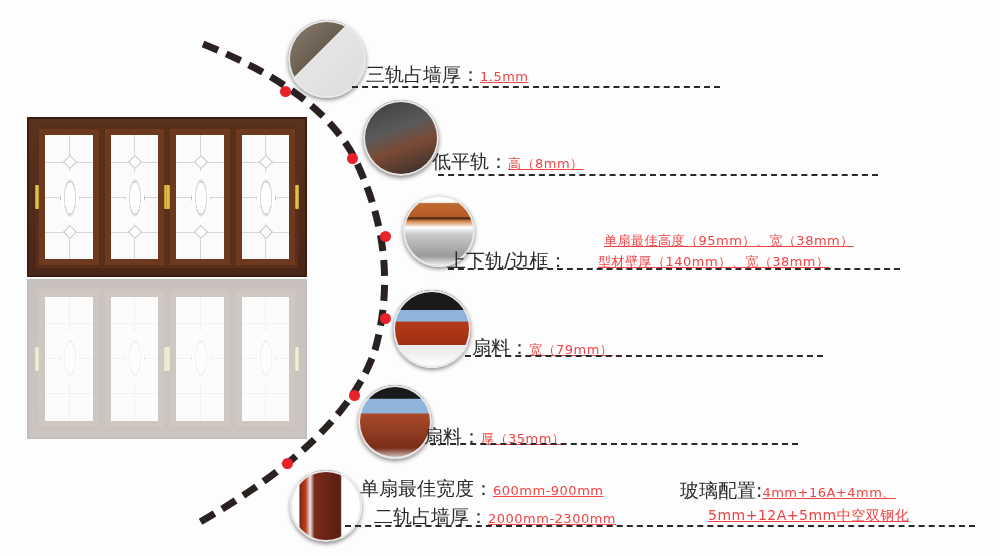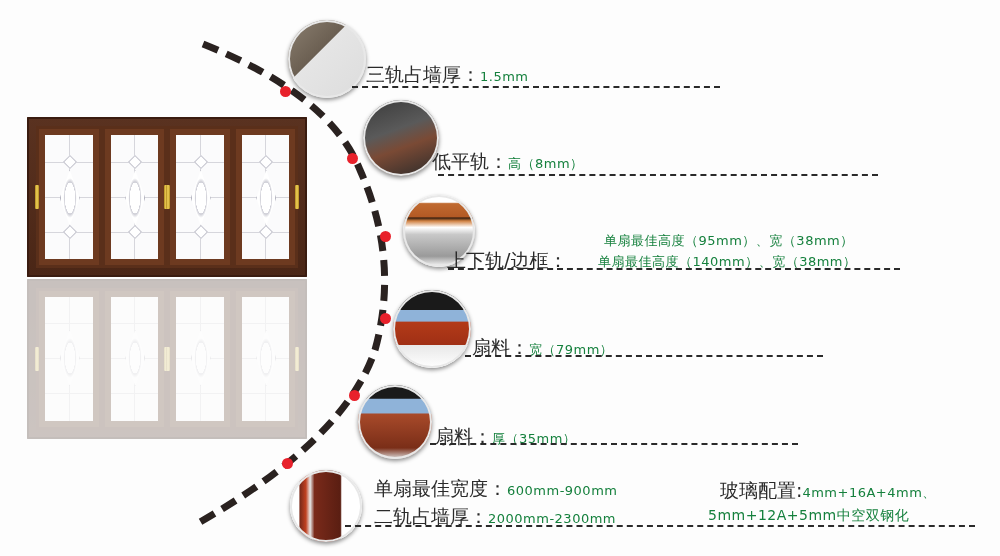--- a/index.html
+++ b/index.html
@@ -58,21 +58,21 @@
   .reflection {
     left: 27px; top: 279px; width: 280px; height: 160px;
     opacity: 0.28;
     transform: scaleY(-1);
     filter: grayscale(30%);
   }
 
   
   .spec { position: absolute; white-space: nowrap; }
   .spec .label { font-size: 19px; color: #2a2a2a; }
-  .spec .value { font-size: 13px; color: #15803d; letter-spacing: 0.5px; }
+  .spec .value { font-size: 13px; color: #ef4444; letter-spacing: 0.5px; text-decoration: underline; }
   .dash {
     position: absolute; height: 0;
     border-top: 2px dashed #2a2a2a;
   }
 
   
   .thumb {
     position: absolute; border-radius: 50%;
     box-shadow: 0 2px 4px rgba(0,0,0,0.45), inset 0 0 0 2px #e8e8e8;
     overflow: hidden;
@@ -225,40 +225,40 @@
 </div>
 <div class="dash" style="left:438px; top:174px; width:440px"></div>
 
 <div class="spec" style="left:447px; top:248px">
   <span class="label">上下轨/边框：</span>
 </div>
 <div class="spec" style="left:604px; top:230px">
   <span class="value">单扇最佳高度（95mm）、宽（38mm）</span>
 </div>
 <div class="spec" style="left:598px; top:251px">
-  <span class="value">单扇最佳高度（140mm）、宽（38mm）</span>
+  <span class="value">型材壁厚（140mm）、宽（38mm）</span>
 </div>
 <div class="dash" style="left:448px; top:268px; width:452px"></div>
 
 <div class="spec" style="left:472px; top:335px">
   <span class="label">扇料：</span><span class="value">宽（79mm）</span>
 </div>
 <div class="dash" style="left:465px; top:355px; width:358px"></div>
 
-<div class="spec" style="left:435px; top:424px">
+<div class="spec" style="left:424px; top:424px">
   <span class="label">扇料：</span><span class="value">厚（35mm）</span>
 </div>
 <div class="dash" style="left:430px; top:443px; width:368px"></div>
 
-<div class="spec" style="left:374px; top:476px">
+<div class="spec" style="left:360px; top:476px">
   <span class="label">单扇最佳宽度：</span><span class="value">600mm-900mm</span>
 </div>
 <div class="spec" style="left:374px; top:504px">
   <span class="label">二轨占墙厚：</span><span class="value">2000mm-2300mm</span>
 </div>
 
-<div class="spec" style="left:720px; top:478px">
+<div class="spec" style="left:680px; top:478px">
   <span class="label">玻璃配置:</span><span class="value">4mm+16A+4mm、</span>
 </div>
 <div class="spec" style="left:708px; top:505px">
   <span class="value" style="font-size:14px">5mm+12A+5mm中空双钢化</span>
 </div>
 <div class="dash" style="left:345px; top:525px; width:630px"></div>
 
 </body></html>

